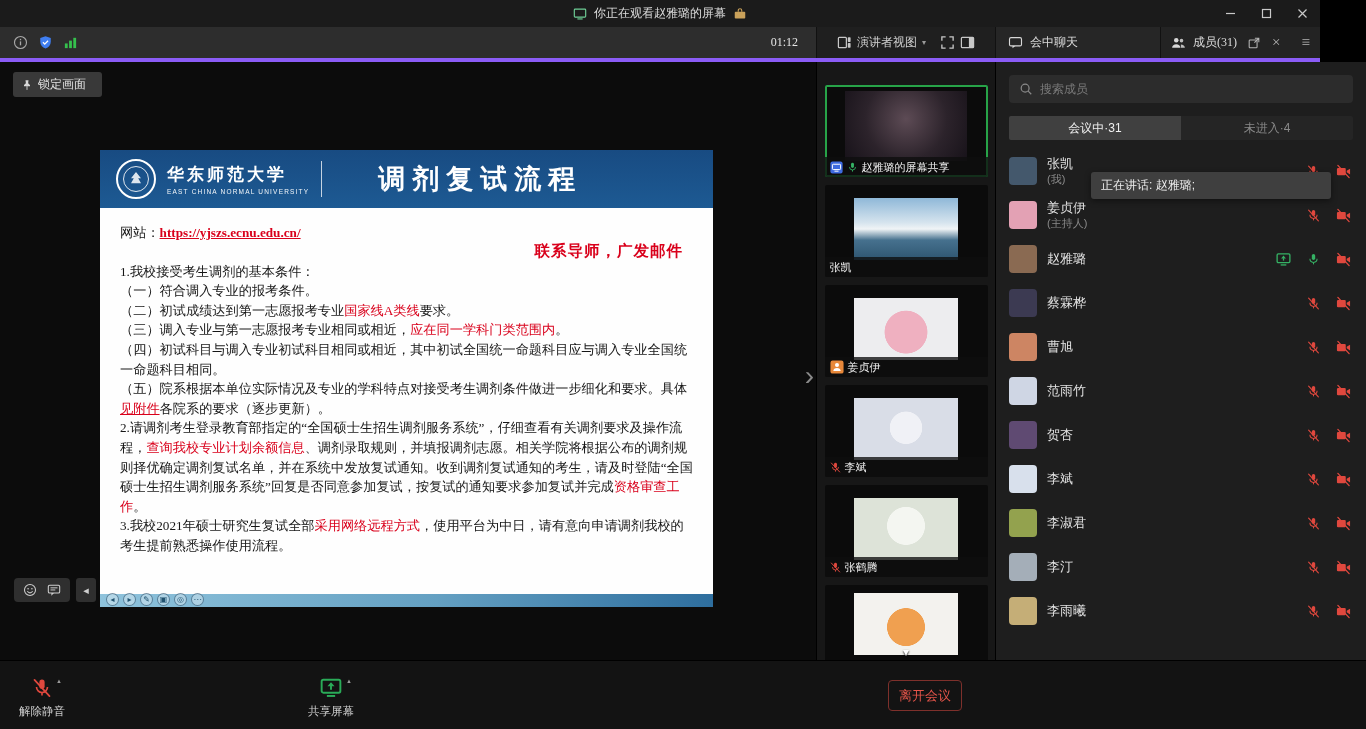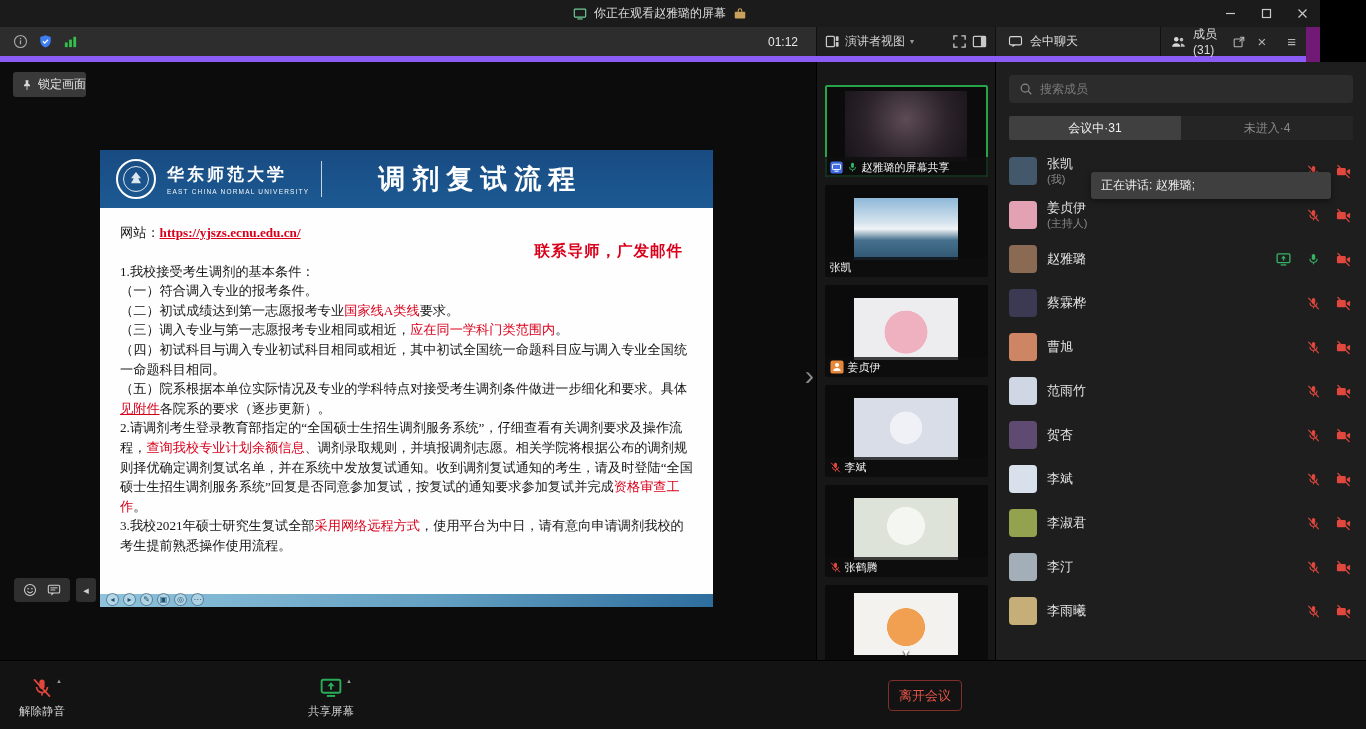--- a/index.html
+++ b/index.html
@@ -9,39 +9,39 @@
 
 
 #titlebar{position:absolute;top:0;left:0;right:0;height:27px;background:#1b1b1b;}
 .title-center{position:absolute;left:50%;top:0;height:27px;transform:translateX(-50%);
  display:flex;align-items:center;gap:7px;color:#ddd;font-size:12px;white-space:nowrap;}
 .win-controls{position:absolute;right:0;top:0;height:27px;display:flex;}
 .win-btn{width:36px;height:27px;display:flex;align-items:center;justify-content:center;color:#c9c9c9;}
 .ic{display:inline-flex;align-items:center;justify-content:center;line-height:0;}
 
 
-#header2{position:absolute;top:27px;left:0;right:14px;height:35px;display:flex;border-bottom:6px solid #8b5cf6;}
+#header2{position:absolute;top:27px;left:0;right:0;height:35px;display:flex;border-bottom:4px solid #8b5cf6;font-family:Liberation Serif, serif;}
 .h2a{width:816px;background:#2d2d2d;display:flex;align-items:center;gap:10px;padding:0 18px 0 13px;}
 #timer{margin-left:auto;color:#e6e6e6;font-size:12px;}
 .h2b{width:179px;background:#1f1f1f;border-left:1px solid #111;display:flex;align-items:center;
- gap:5px;padding:0 8px;color:#cfcfcf;font-size:12px;}
+ gap:5px;padding:0 20px;color:#cfcfcf;font-size:12px;}
 .h2b .caret{font-size:8px;color:#9a9a9a;}
 .h2b .right{margin-left:auto;}
 .h2c{width:165px;background:#262626;border-left:1px solid #111;display:flex;align-items:center;
  gap:7px;padding:0 12px;color:#dcdcdc;font-size:12px;}
 .h2d{flex:1;background:#232323;border-left:1px solid #111;display:flex;align-items:center;
  gap:7px;padding:0 10px;color:#dcdcdc;font-size:12px;}
 .h2d .right{margin-left:auto;}
 .hx{color:#b5b5b5;font-size:15px;padding:0 4px;}
 .hm{color:#b5b5b5;font-size:15px;margin-left:10px;}
 
 
 #share-area{position:absolute;left:0;top:62px;width:816px;height:598px;background:#0c0c0c;}
 #lock{position:absolute;left:13px;top:10px;height:25px;display:flex;align-items:center;gap:5px;
- padding:0 0 0 8px;background:rgba(62,62,62,.92);border-radius:3px;color:#e2e2e2;font-size:12px;}
+ padding:0 16px 0 8px;background:rgba(62,62,62,.92);border-radius:3px;color:#e2e2e2;font-size:12px;}
 #share-chevron{position:absolute;right:2px;top:300px;color:#8a8a8a;font-size:28px;line-height:28px;}
 
 
 #slide{position:absolute;left:100px;top:88px;width:613px;height:457px;background:#fefefe;overflow:hidden;}
 #slide-header{height:58px;background:linear-gradient(180deg,#184b82,#1d5a93);display:flex;
  align-items:center;padding-left:16px;}
 .logo{width:40px;height:40px;border-radius:50%;border:2px solid #fff;position:relative;flex:none;}
 .logo::after{content:"";position:absolute;inset:5px;border-radius:50%;border:1px solid rgba(255,255,255,.85);}
 .logo::before{content:"";position:absolute;left:13px;top:11px;width:10px;height:14px;
  background:rgba(255,255,255,.85);clip-path:polygon(50% 0,100% 45%,72% 45%,100% 80%,0 80%,28% 45%,0 45%);}

